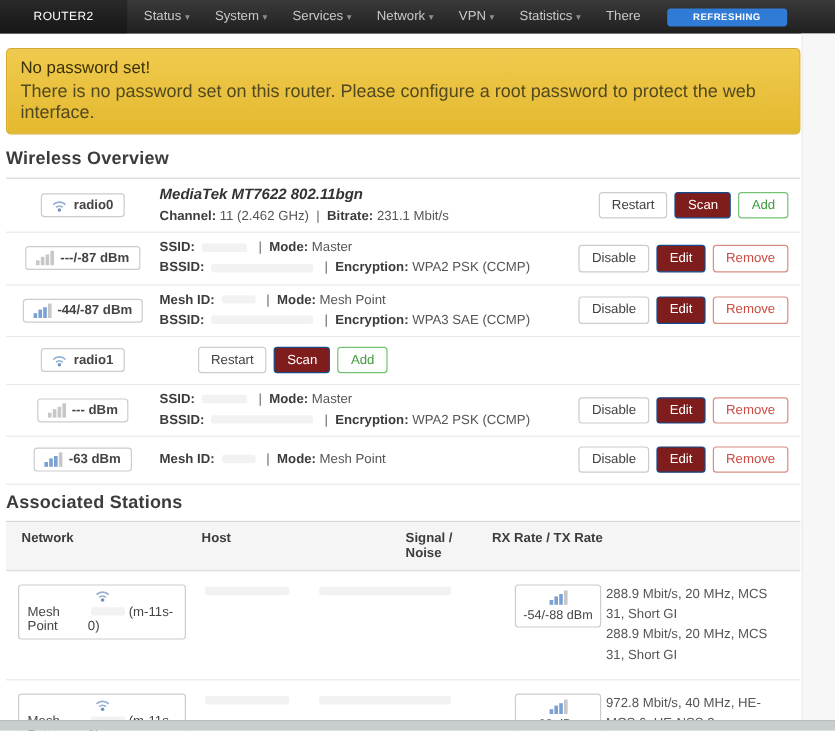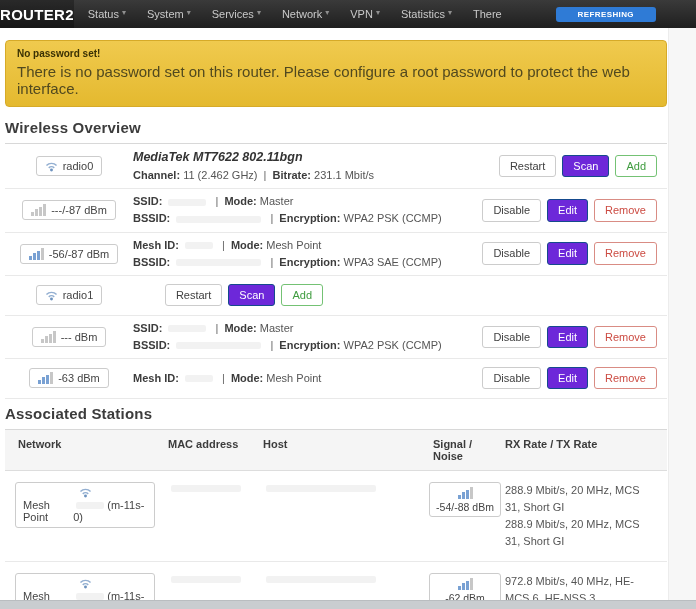--- a/index.html
+++ b/index.html
@@ -12,27 +12,27 @@
     color: #404040;
   }
   
   .navbar {
     height: 28px; width: 100%;
     background: linear-gradient(#3a3a3a, #1f1f1f);
     display: flex; align-items: center;
   }
   .brand {
     height: 100%; display: flex; align-items: center;
-    padding: 0 0; background: rgba(0,0,0,0.28);
-    color: #fff; font-size: 15px; letter-spacing: 0.3px; font-weight: bold;
+    padding: 0 28px; background: rgba(0,0,0,0.28);
+    color: #fff; font-size: 10px; letter-spacing: 0.3px;
   }
   .nav-items { display: flex; align-items: center; margin-left: 14px; }
   .nav-item {
     color: #c9c9c9; font-size: 11px; margin-right: 21px;
-    display: inline-flex; align-items: flex-start; cursor: pointer;
+    display: inline-flex; align-items: center; cursor: pointer;
   }
   .nav-item .caret { font-size: 8px; color: #8f8f8f; margin-left: 3px; }
   .refresh-badge {
     margin-left: auto; margin-right: 40px;
     background: #2f7bd6; color: #fff;
     font-size: 8px; font-weight: bold; letter-spacing: 0.4px;
     padding: 3px 22px; border-radius: 3px; cursor: pointer;
   }
   
   .content { width: 667px; padding-left: 5px; position: relative; z-index: 1; }
@@ -44,34 +44,34 @@
     position: absolute; left: 0; bottom: 0; width: 100%; height: 9px;
     background: #c9cdd0; border-top: 1px solid #b9bdc0; z-index: 2;
   }
   
   .alert {
     margin: 12px 0 12px 0;
     background: linear-gradient(#f0ca4e, #e4b92f);
     border: 1px solid #d6aa28; border-radius: 4px;
     padding: 7px 11px 9px;
   }
-  .alert-title { font-size: 10px; font-weight: bold; color: #3a3104; }
+  .alert-title { font-size: 14px; font-weight: normal; color: #3a3104; }
   .alert-msg { font-size: 15px; color: #51491f; margin-top: 4px; }
   
   .section-title {
     font-size: 15px; font-weight: bold; color: #3c3c3c;
     margin: 6px 0 7px 0; letter-spacing: 0.2px;
   }
   
   .wtable { border-top: 1px solid #d8d8d8; }
   .wrow {
     display: flex; align-items: center;
     border-bottom: 1px solid #e9e9e9; min-height: 40px; padding: 4px 0;
   }
-  .wcol-left { width: 128px; display: flex; justify-content: center; flex-shrink: 0; }
+  .wcol-left { width: 128px; display: flex; justify-content: center; flex-shrink: 0; font-weight: bold; }
   .wcol-main { flex: 1; font-size: 11px; color: #555; line-height: 1.55; }
   .wcol-actions {
     width: 200px; display: flex; justify-content: flex-end;
     gap: 6px; padding-right: 10px; flex-shrink: 0;
   }
   .devbadge {
     display: inline-flex; align-items: center; gap: 5px;
     border: 1px solid #ccc; border-radius: 3px; background: #fff;
     padding: 3px 8px; font-size: 11px; color: #444; white-space: nowrap;
   }
@@ -83,21 +83,21 @@
     background: #f2f2f2; vertical-align: middle; margin: 0 3px;
   }
   .rw28{width:28px} .rw38{width:38px}
   .rw70{width:70px} .rw85{width:85px} .rw110{width:110px}
   
   .btn {
     font-family: inherit; font-size: 11px; line-height: 1.3;
     padding: 3px 10px; border-radius: 3px; cursor: pointer;
     border: 1px solid #ccc; background: #fff; color: #404040;
   }
-  .btn-primary { background: #6d28d9; border-color: #154a8d; color: #fff; }
+  .btn-primary { background: #7f1d1d; border-color: #154a8d; color: #fff; }
   .btn-success { background: #fff; border-color: #74c274; color: #3f9c3f; }
   .btn-danger  { background: #fff; border-color: #d98c84; color: #cc4b42; }
   
   .sigicon { display: inline-flex; align-items: flex-end; gap: 1px; height: 12px; }
   .sigicon i { width: 3px; background: #c7c7c7; display: block; }
   .sigicon i:nth-child(1){height:4px} .sigicon i:nth-child(2){height:7px}
   .sigicon i:nth-child(3){height:9px} .sigicon i:nth-child(4){height:12px}
   .sig-blue i:nth-child(-n+3){ background: #79a1d3; }
   .wifi-svg { display: inline-block; vertical-align: middle; }
   
@@ -243,21 +243,21 @@
 
     <div class="wrow">
       <div class="wcol-left">
         <span class="devbadge">
           <span class="sigicon sig-blue">
               <i></i>
               <i></i>
               <i></i>
               <i></i>
             </span>
-          <span>-56/-87 dBm</span>
+          <span>-44/-87 dBm</span>
         </span>
       </div>
       <div class="wcol-main">
         <div>
           <span class="lbl">Mesh ID:</span>
           <span class="redact rw28"></span>
           <span class="sep">|</span>
           <span class="lbl">Mode:</span>
           <span>Mesh Point</span>
         </div>
@@ -357,21 +357,20 @@
       </div>
     </div>
 
   </div>
 
   <h2 class="section-title">Associated Stations</h2>
 
   <div class="stable">
     <div class="shead">
       <div class="c-net">Network</div>
-      <div class="c-mac">MAC address</div>
       <div class="c-host">Host</div>
       <div class="c-sig">Signal / Noise</div>
       <div class="c-rate">RX Rate / TX Rate</div>
     </div>
 
     <div class="srow">
       <div class="c-net">
         <div class="netbox">
           <div class="netbox-icon">
             <svg class="wifi-svg" width="13" height="11" viewBox="0 0 14 12">

